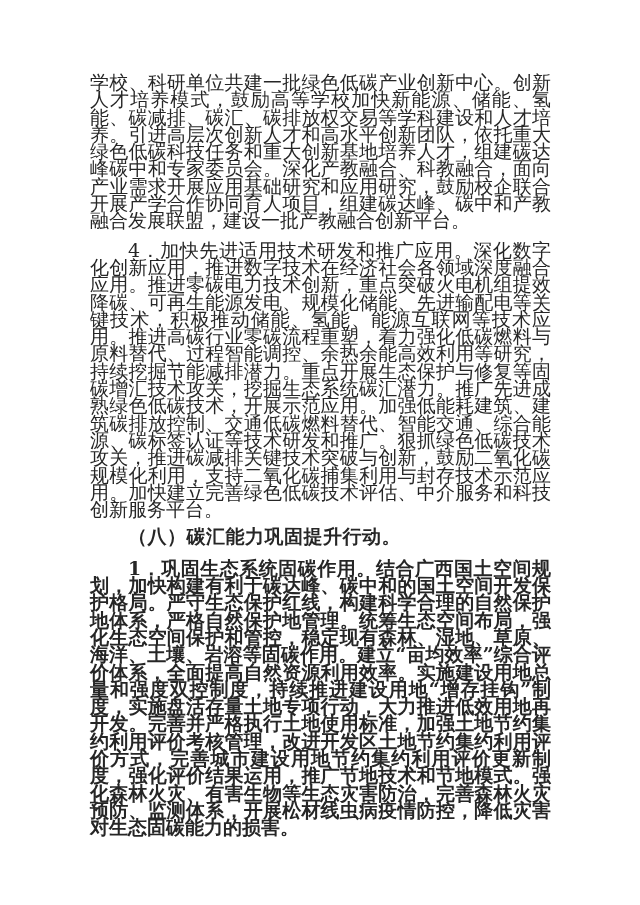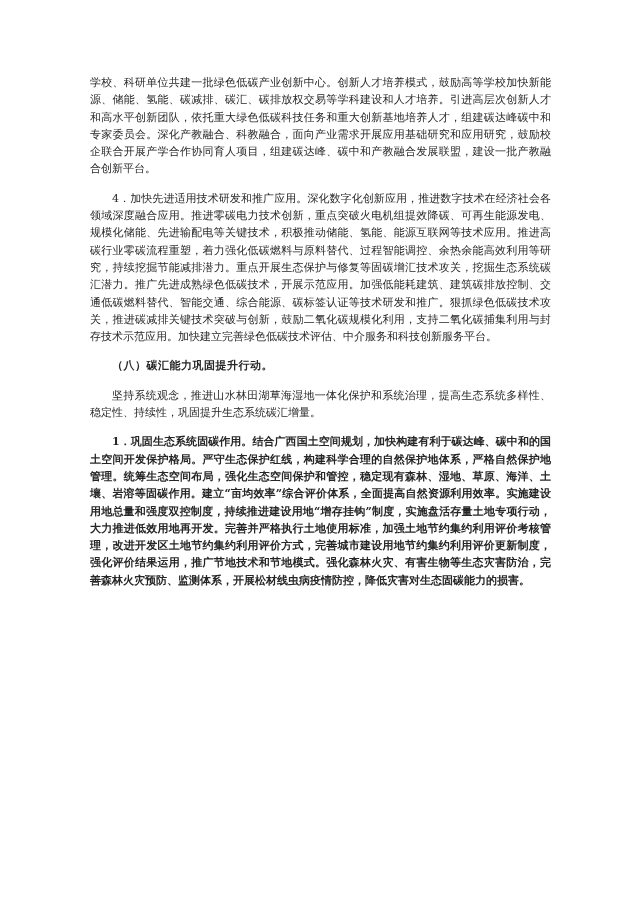--- a/index.html
+++ b/index.html
@@ -13,46 +13,45 @@
     height: 905px;
     background: #ffffff;
     overflow: hidden;
   }
   .text-block {
     position: absolute;
     left: 90px;
     top: 74px;
     width: 461px;
     font-family: "DejaVu Serif", "Liberation Serif", serif;
-    font-size: 11px;
+    font-size: 19px;
     line-height: 17.3px;
     color: #262626;
     text-align: justify;
   }
   .para {
     margin: 0 0 12px 0;
     text-indent: 2em;
   }
   .para.no-indent {
     text-indent: 0;
   }
   .para.heading {
     font-weight: bold;
-    font-family: Liberation Sans, sans-serif;
+    font-family: Liberation Mono, monospace;
     letter-spacing: 0.5px;
   }
   .para:last-child {
     margin-bottom: 12px;
     font-weight: bold;
   }
 </style>
 </head>
 <body>
 
 <div class="page">
   <div class="text-block">
     <p class="para no-indent">学校、科研单位共建一批绿色低碳产业创新中心。创新人才培养模式，鼓励高等学校加快新能源、储能、氢能、碳减排、碳汇、碳排放权交易等学科建设和人才培养。引进高层次创新人才和高水平创新团队，依托重大绿色低碳科技任务和重大创新基地培养人才，组建碳达峰碳中和专家委员会。深化产教融合、科教融合，面向产业需求开展应用基础研究和应用研究，鼓励校企联合开展产学合作协同育人项目，组建碳达峰、碳中和产教融合发展联盟，建设一批产教融合创新平台。</p>
     <p class="para">4．加快先进适用技术研发和推广应用。深化数字化创新应用，推进数字技术在经济社会各领域深度融合应用。推进零碳电力技术创新，重点突破火电机组提效降碳、可再生能源发电、规模化储能、先进输配电等关键技术，积极推动储能、氢能、能源互联网等技术应用。推进高碳行业零碳流程重塑，着力强化低碳燃料与原料替代、过程智能调控、余热余能高效利用等研究，持续挖掘节能减排潜力。重点开展生态保护与修复等固碳增汇技术攻关，挖掘生态系统碳汇潜力。推广先进成熟绿色低碳技术，开展示范应用。加强低能耗建筑、建筑碳排放控制、交通低碳燃料替代、智能交通、综合能源、碳标签认证等技术研发和推广。狠抓绿色低碳技术攻关，推进碳减排关键技术突破与创新，鼓励二氧化碳规模化利用，支持二氧化碳捕集利用与封存技术示范应用。加快建立完善绿色低碳技术评估、中介服务和科技创新服务平台。</p>
     <p class="para heading">（八）碳汇能力巩固提升行动。</p>
-    <p class="para">坚持系统观念，推进山水林田湖草海湿地一体化保护和系统治理，提高生态系统多样性、稳定性、持续性，巩固提升生态系统碳汇增量。</p>
     <p class="para">1．巩固生态系统固碳作用。结合广西国土空间规划，加快构建有利于碳达峰、碳中和的国土空间开发保护格局。严守生态保护红线，构建科学合理的自然保护地体系，严格自然保护地管理。统筹生态空间布局，强化生态空间保护和管控，稳定现有森林、湿地、草原、海洋、土壤、岩溶等固碳作用。建立“亩均效率”综合评价体系，全面提高自然资源利用效率。实施建设用地总量和强度双控制度，持续推进建设用地“增存挂钩”制度，实施盘活存量土地专项行动，大力推进低效用地再开发。完善并严格执行土地使用标准，加强土地节约集约利用评价考核管理，改进开发区土地节约集约利用评价方式，完善城市建设用地节约集约利用评价更新制度，强化评价结果运用，推广节地技术和节地模式。强化森林火灾、有害生物等生态灾害防治，完善森林火灾预防、监测体系，开展松材线虫病疫情防控，降低灾害对生态固碳能力的损害。</p>
   </div>
 </div>
 
 </body></html>

